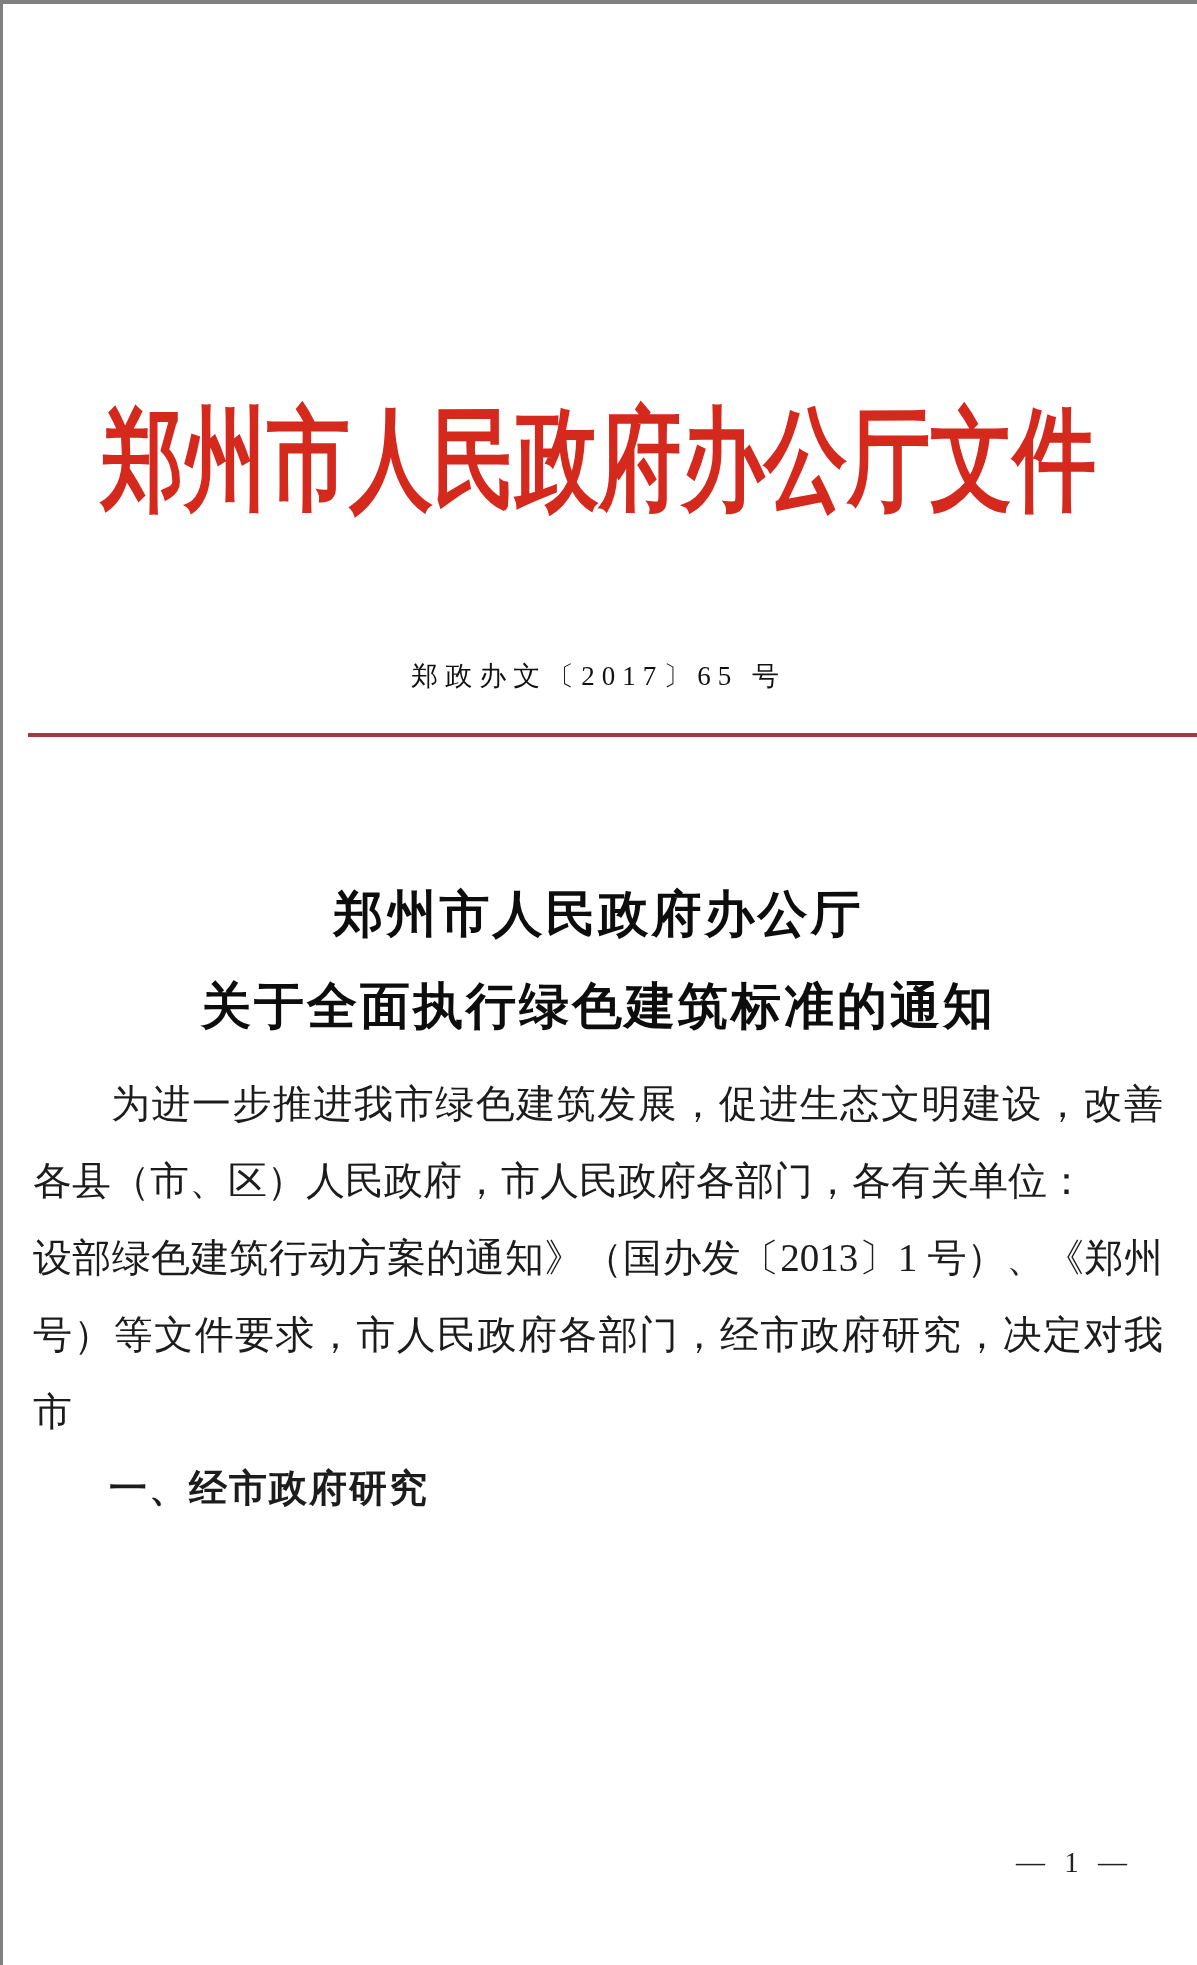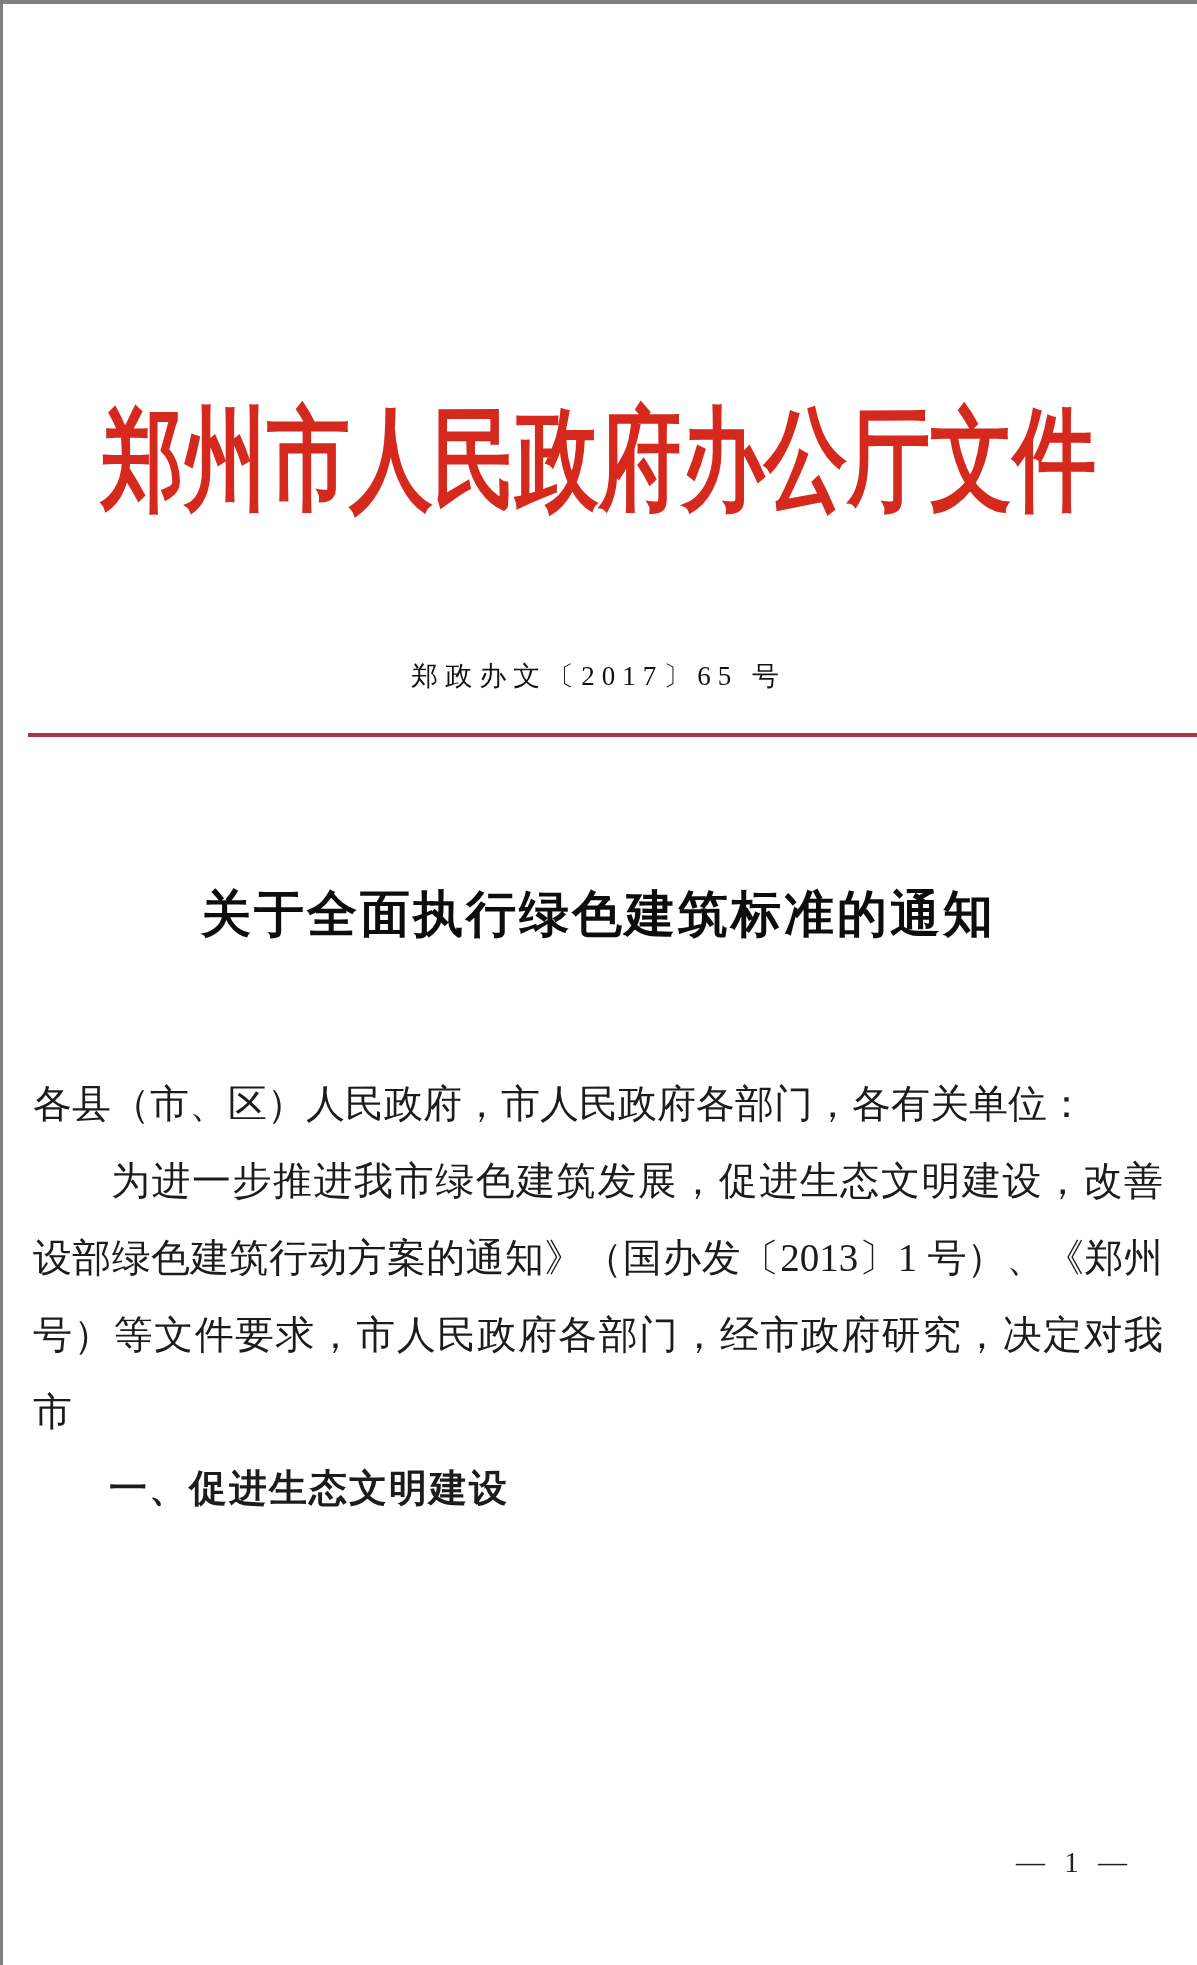--- a/index.html
+++ b/index.html
@@ -109,25 +109,26 @@
   <div class="border-top"></div>
   <div class="border-left"></div>
 
   <div class="banner">郑州市人民政府办公厅文件</div>
 
   <div class="doc-number">郑政办文〔2017〕65 号</div>
 
   <div class="red-rule"></div>
 
   <div class="doc-title">
+    <div>郑州市人民政府办公厅</div>
     <div>关于全面执行绿色建筑标准的通知</div>
   </div>
 
   <div class="body-text">
+    <div class="line indent">为进一步推进我市绿色建筑发展，促进生态文明建设，改善</div>
     <div class="line no-stretch">各县（市、区）人民政府，市人民政府各部门，各有关单位：</div>
-    <div class="line indent">为进一步推进我市绿色建筑发展，促进生态文明建设，改善</div>
     <div class="line">设部绿色建筑行动方案的通知》（国办发〔2013〕1 号）、《郑州</div>
     <div class="line">号）等文件要求，市人民政府各部门，经市政府研究，决定对我市</div>
-    <div class="line heading indent">一、促进生态文明建设</div>
+    <div class="line heading indent">一、经市政府研究</div>
   </div>
 
   <div class="page-number">— 1 —</div>
 </div>
 
 </body></html>

